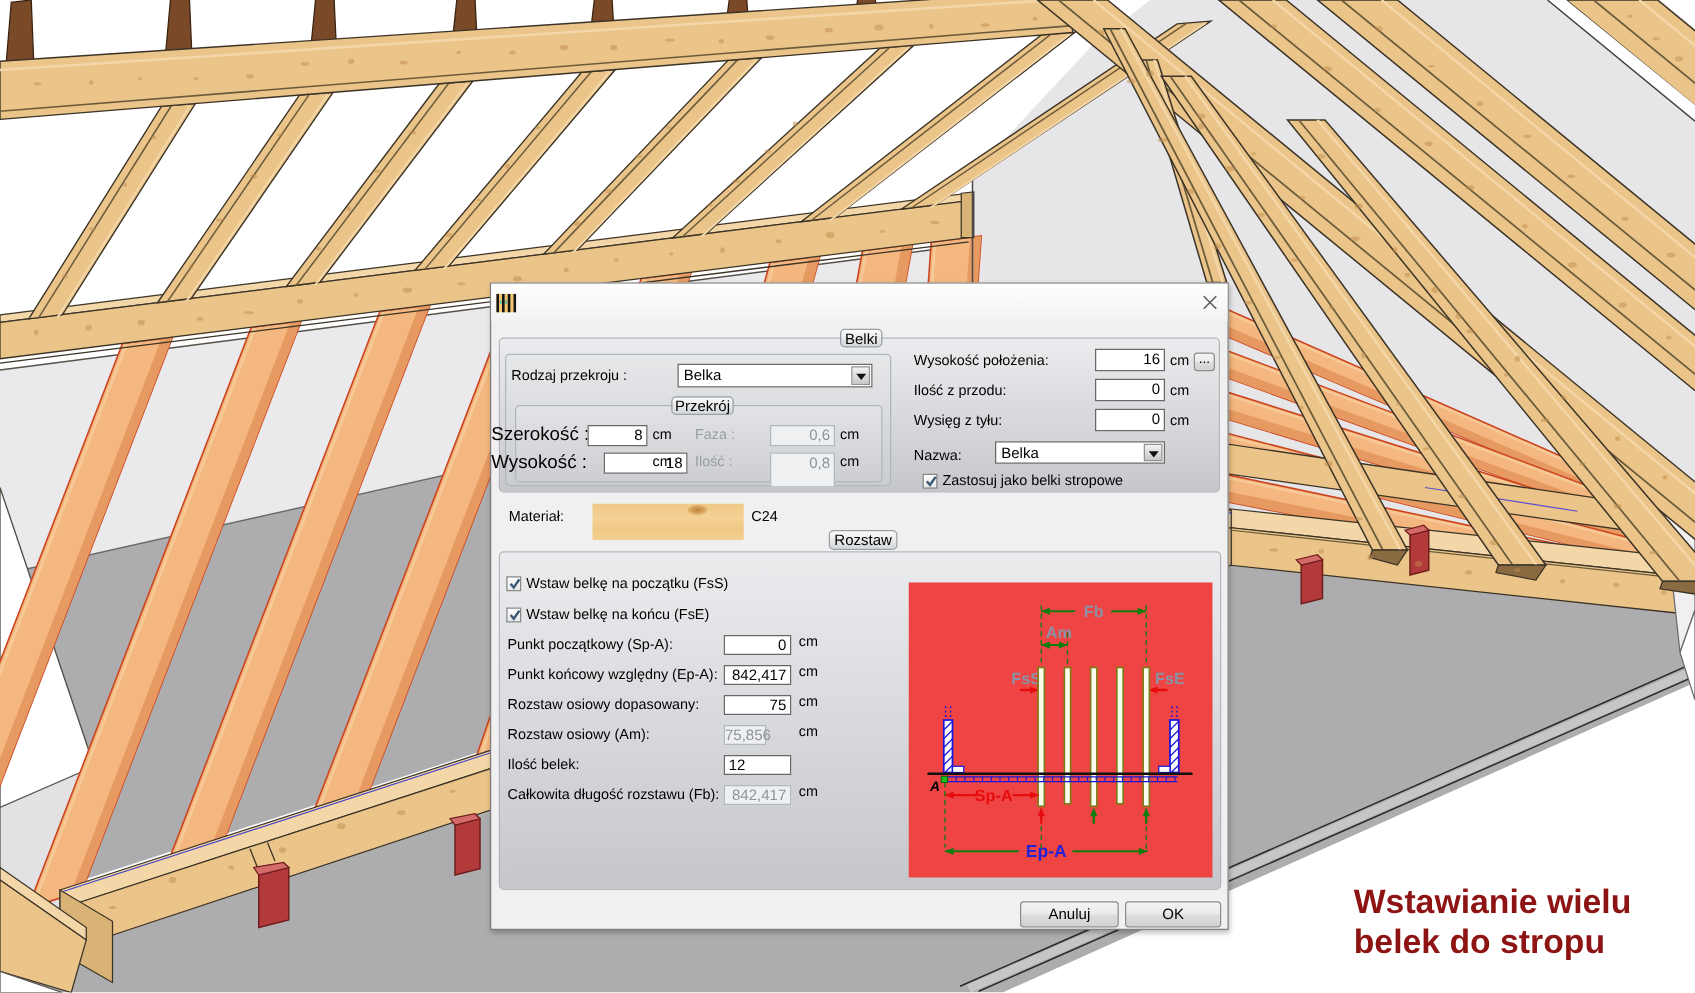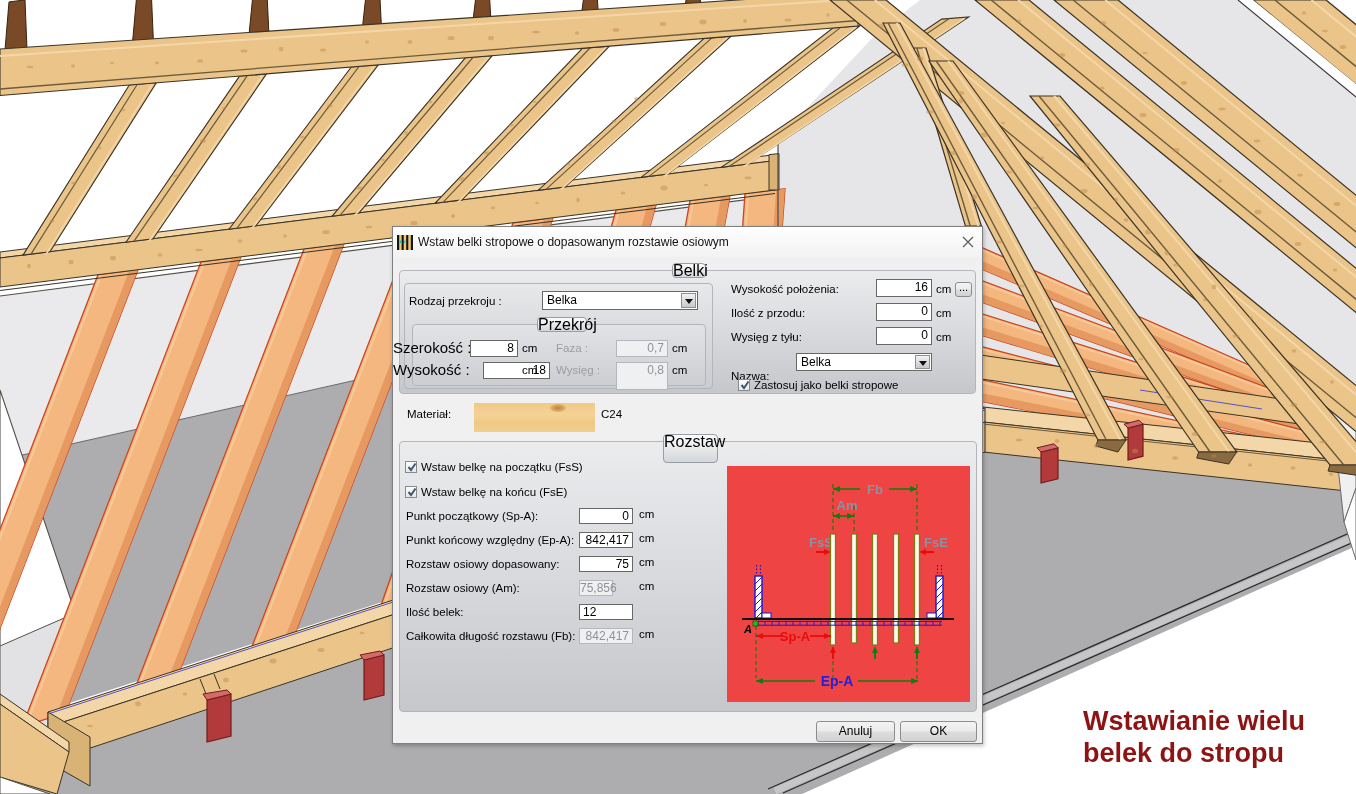--- a/index.html
+++ b/index.html
@@ -1,19 +1,19 @@
 <!DOCTYPE html>
 <html><head><meta charset="utf-8"><style>
 *{margin:0;padding:0;box-sizing:border-box}
 body{width:1356px;height:794px;overflow:hidden;position:relative;background:#fff;font-family:"Liberation Sans",sans-serif}
 #dlg{position:absolute;left:392px;top:226px;width:591px;height:518px;background:#f0f0f0;border:1px solid #7f7f7f;font-size:12px;color:#000;box-shadow:1px 2px 4px rgba(0,0,0,.25)}
 #tbar{position:absolute;left:0;top:0;width:100%;height:30px;background:linear-gradient(#ffffff,#f2f2f2)}
 #ttl{position:absolute;left:25px;top:0;line-height:30px;font-size:12px;color:#111}
 .grp{position:absolute;border:1px solid #b2b6bc;border-radius:4px;background:linear-gradient(#ebecee,#c5c7cb)}
-.tab{position:absolute;border:1px solid #989ea6;border-radius:4px;background:linear-gradient(#fcfcfc,#d4d6da);font-size:16px;z-index:3}
+.tab{position:absolute;border:1px solid #989ea6;border-radius:4px;background:linear-gradient(#fcfcfc,#d4d6da);text-align:center;font-size:12px;z-index:3}
 .lbl{position:absolute;white-space:nowrap;font-size:11.5px;height:14px;line-height:14px}
 .lblr{position:absolute;white-space:nowrap;font-size:15px;height:14px;line-height:14px;text-align:left}
 .dis{color:#9a9da1}
 .inp{position:absolute;background:#fff;border:1px solid #686868;font-size:12px;text-align:right;padding-right:3px;white-space:nowrap}
 .inpd{position:absolute;background:#eef0f1;border:1px solid #b4b8bc;font-size:12px;text-align:right;padding-right:3px;color:#8f9296;white-space:nowrap}
 .cmb{position:absolute;background:#fff;border:1px solid #686868}
 .cmb span{position:absolute;left:4px;top:1px;font-size:12px}
 .cmbBtn{position:absolute;right:1px;top:1px;bottom:1px;width:15px;background:linear-gradient(#f2f2f2,#c8c8cc);border:1px solid #909090}
 .cmbBtn:after{content:"";position:absolute;left:3px;top:5px;border:4px solid transparent;border-top:5px solid #111}
 .cb{position:absolute;width:12px;height:12px;background:linear-gradient(#fdfdfd,#e8e8e8);border:1px solid #8a8a8a}
@@ -325,21 +325,20 @@
  <div id="tbar"></div>
  <svg style="position:absolute;left:4px;top:8px" width="16" height="15" viewBox="0 0 16 15">
    <rect x="0" y="0" width="16" height="15" fill="#f4c870"></rect>
    <rect x="0" y="0" width="2.2" height="15" fill="#151515"></rect>
    <rect x="4.6" y="0" width="2.1" height="15" fill="#151515"></rect>
    <rect x="9.2" y="0" width="2.1" height="15" fill="#151515"></rect>
    <rect x="13.8" y="0" width="2.2" height="15" fill="#151515"></rect>
    <rect x="3" y="5.5" width="1.2" height="2.5" fill="#20c0c0"></rect>
       <rect x="7.2" y="5.5" width="1.2" height="2.5" fill="#20c0c0"></rect>
  </svg>
- <div id="ttl">Wstaw belki stropowe o dopasowanym rozstawie osiowym</div>
  <svg style="position:absolute;left:569px;top:9px" width="12" height="12" viewBox="0 0 12 12">
       <path d="M1 1 L11 11 M11 1 L1 11" stroke="#5f5f5f" stroke-width="1.3"></path>
     </svg>
 
  <div class="grp" style="left:6px;top:43px;width:577px;height:124px"></div>
  <div class="tab" style="left:279px;top:36px;width:34px;height:15px;line-height:14px">Belki</div>
  <div class="grp" style="left:11px;top:56px;width:309px;height:106px;background:linear-gradient(#e7e8ea,#cacccf)"></div>
  <div class="lbl" style="left:16px;top:67px">Rodzaj przekroju :</div>
  <div class="cmb" style="left:149px;top:64px;width:156px;height:19px">
       <span>Belka</span>
@@ -347,55 +346,55 @@
     </div>
  <div class="tab" style="left:144px;top:90px;width:50px;height:15px;line-height:14px">Przekrój</div>
  <div class="grp" style="left:19px;top:97px;width:294px;height:62px;background:linear-gradient(#e2e3e6,#ccced1)"></div>
  <div class="lblr" style="left:0;width:75px;top:114px">Szerokość :</div>
  <div class="inp" style="left:77px;top:113px;width:48px;height:17px">8</div>
  <div class="lbl" style="left:129px;top:114px">cm</div>
  <div class="lblr" style="left:0;width:75px;top:136px">Wysokość :</div>
  <div class="inp" style="left:90px;top:135px;width:67px;height:17px">18</div>
  <div class="lbl" style="left:129px;top:136px">cm</div>
  <div class="lbl dis" style="left:163px;top:114px">Faza :</div>
- <div class="inpd" style="left:223px;top:113px;width:52px;height:17px">0,7</div>
+ <div class="inpd" style="left:223px;top:113px;width:52px;height:17px">0,6</div>
  <div class="lbl" style="left:279px;top:114px">cm</div>
- <div class="lbl dis" style="left:163px;top:136px">Wysięg :</div>
+ <div class="lbl dis" style="left:163px;top:136px">Ilość :</div>
  <div class="inpd" style="left:223px;top:135px;width:52px;height:28px">0,8</div>
  <div class="lbl" style="left:279px;top:136px">cm</div>
 
  <div class="lbl" style="left:338px;top:55px">Wysokość położenia:</div>
  <div class="inp" style="left:483px;top:52px;width:56px;height:18px">16</div>
  <div class="lbl" style="left:543px;top:55px">cm</div>
  <div class="btn" style="left:562px;top:55px;width:17px;height:15px;line-height:9px;font-size:11px">...</div>
  <div class="lbl" style="left:338px;top:79px">Ilość z przodu:</div>
  <div class="inp" style="left:483px;top:76px;width:56px;height:18px">0</div>
  <div class="lbl" style="left:543px;top:79px">cm</div>
  <div class="lbl" style="left:338px;top:103px">Wysięg z tyłu:</div>
  <div class="inp" style="left:483px;top:100px;width:56px;height:18px">0</div>
  <div class="lbl" style="left:543px;top:103px">cm</div>
- <div class="lbl" style="left:338px;top:142px">Nazwa:</div>
+ <div class="lbl" style="left:338px;top:131px">Nazwa:</div>
  <div class="cmb" style="left:403px;top:126px;width:136px;height:18px">
       <span>Belka</span>
       <div class="cmbBtn"></div>
     </div>
  <div class="cb" style="left:345px;top:152px">
       <svg width="12" height="13" viewBox="0 0 12 13">
         <path d="M2.5 6 L5 9 L9.5 2.5" stroke="#3c5a78" stroke-width="2" fill="none"></path>
       </svg>
     </div>
  <div class="lbl" style="left:361px;top:151px">Zastosuj jako belki stropowe</div>
 
  <div class="lbl" style="left:14px;top:180px">Materiał:</div>
  <div style="position:absolute;left:81px;top:176px;width:121px;height:29px;background:linear-gradient(180deg,#f0c987 0%,#f4d295 40%,#efc884 70%,#f2cf90 100%);"></div>
  <div style="position:absolute;left:157px;top:177px;width:16px;height:8px;background:radial-gradient(#c08038,rgba(200,140,60,0));border-radius:50%"></div>
  <div class="lbl" style="left:208px;top:180px">C24</div>
 
  <div class="grp" style="left:6px;top:214px;width:578px;height:271px"></div>
- <div class="tab" style="left:270px;top:207px;width:55px;height:29px;line-height:14px">Rozstaw</div>
+ <div class="tab" style="left:270px;top:197px;width:55px;height:16px;line-height:14px">Rozstaw</div>
  <div class="cb" style="left:12px;top:234px">
       <svg width="12" height="13" viewBox="0 0 12 13">
         <path d="M2.5 6 L5 9 L9.5 2.5" stroke="#3c5a78" stroke-width="2" fill="none"></path>
       </svg>
     </div>
  <div class="lbl" style="left:28px;top:233px">Wstaw belkę na początku (FsS)</div>
  <div class="cb" style="left:12px;top:259px">
       <svg width="12" height="13" viewBox="0 0 12 13">
         <path d="M2.5 6 L5 9 L9.5 2.5" stroke="#3c5a78" stroke-width="2" fill="none"></path>
       </svg>

